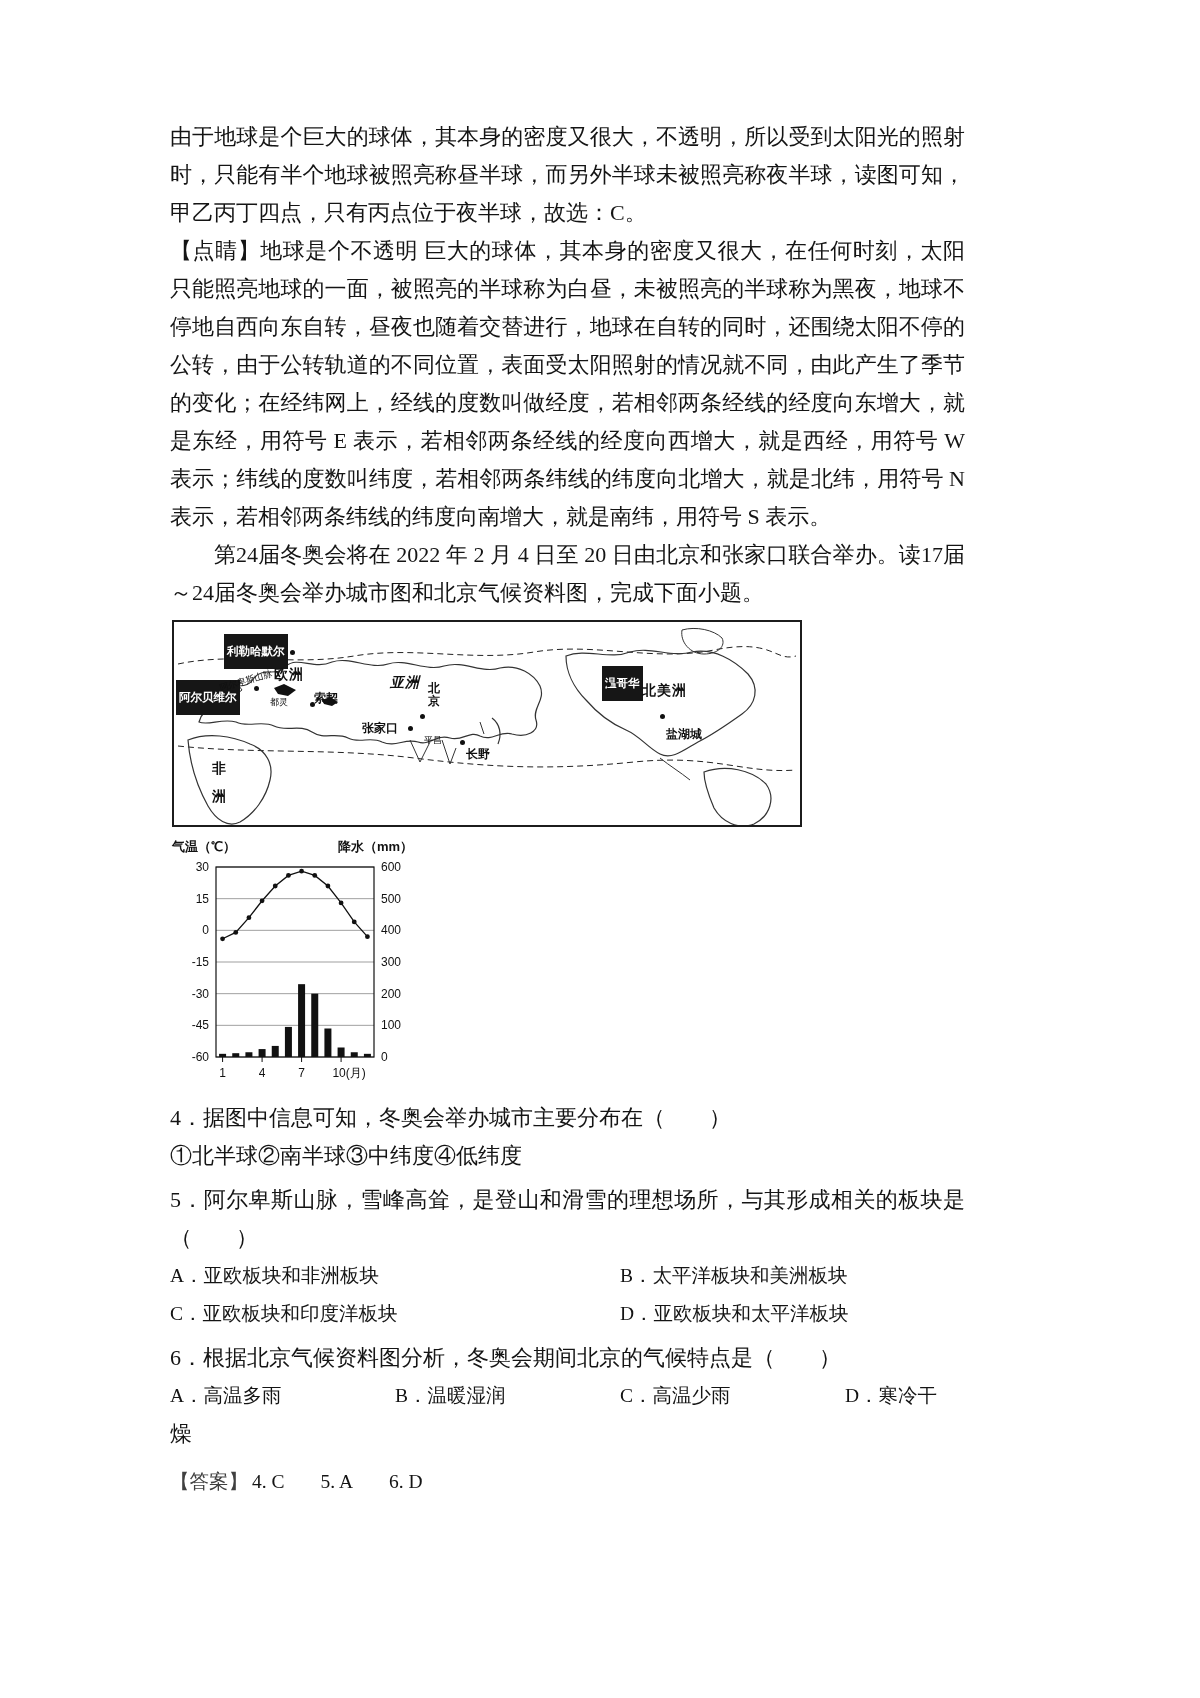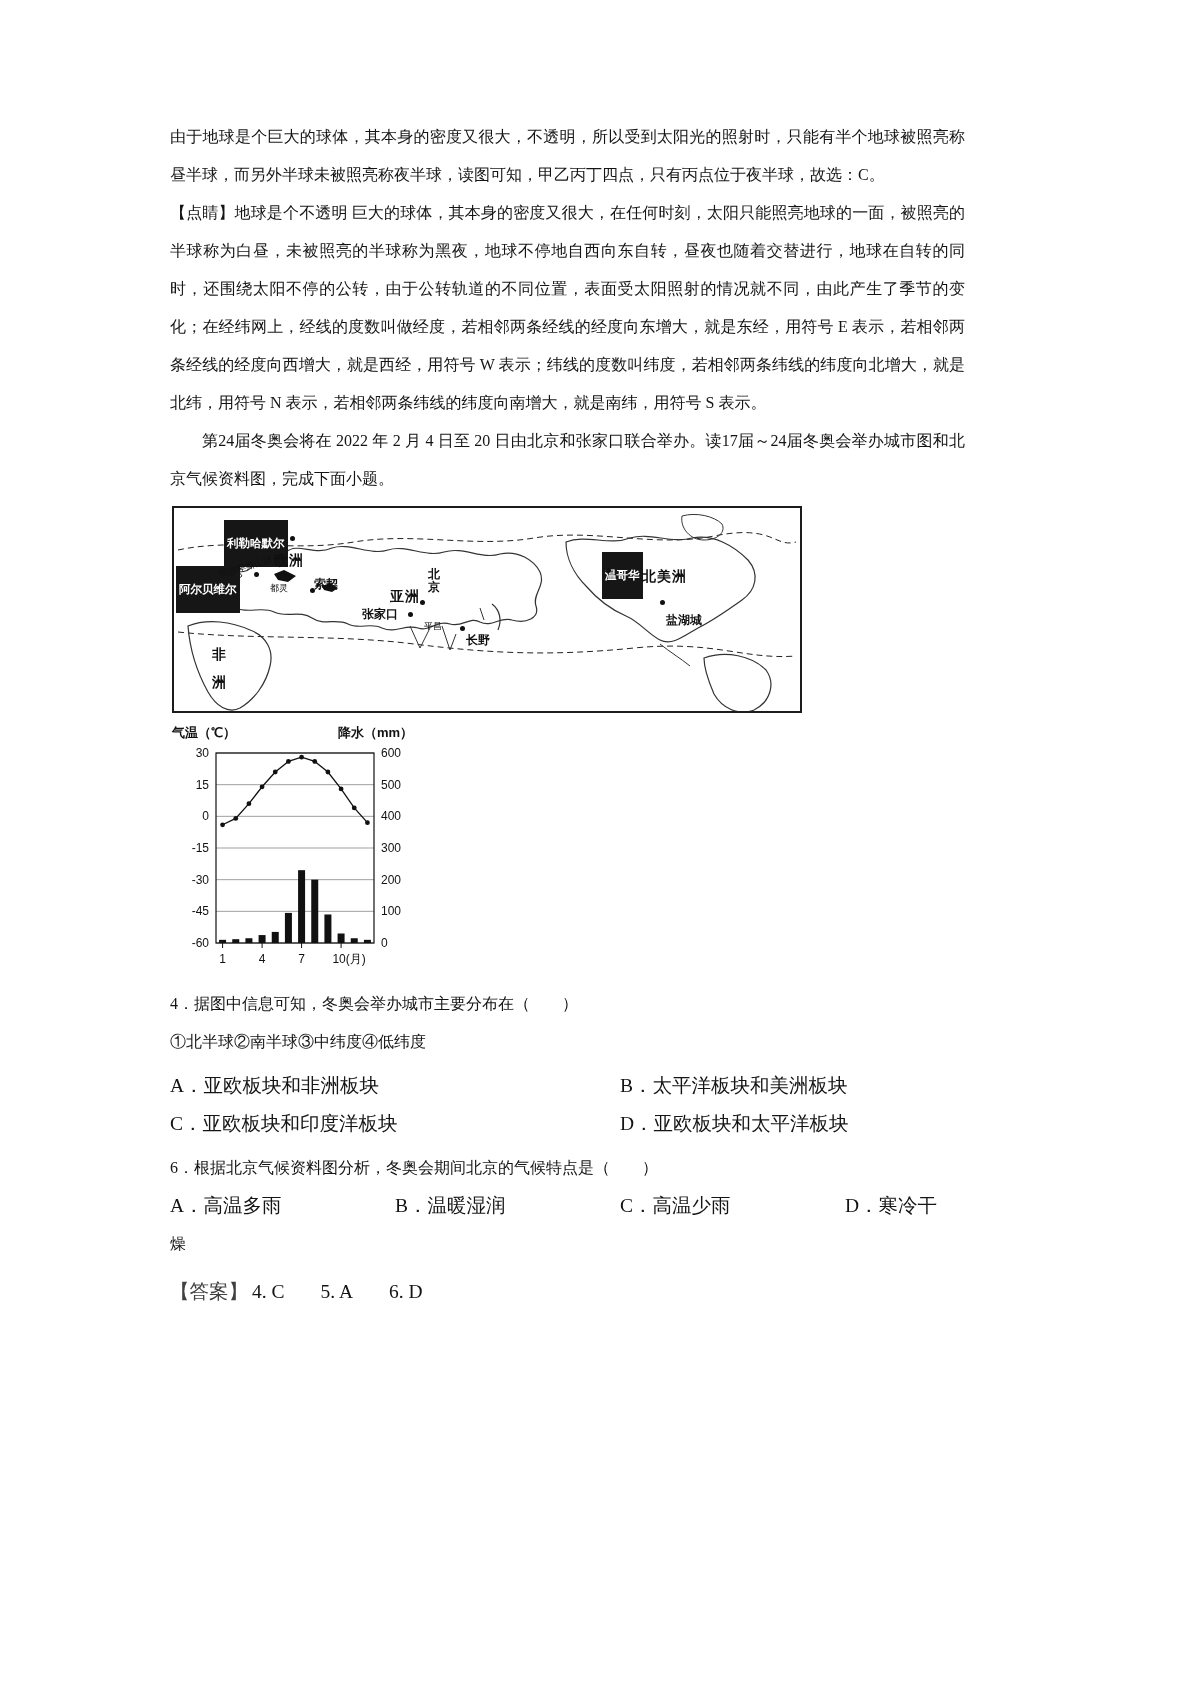--- a/index.html
+++ b/index.html
@@ -6,39 +6,39 @@
   html,body { background:#ffffff; }
   body {
     width:1200px; height:1698px;
     font-family:"Liberation Serif", serif;
     color:#141414;
   }
   .page { position:relative; width:1200px; height:1698px; background:#fff; overflow:hidden; }
   .content { position:absolute; left:170px; top:118px; width:795px; }
 
   p.para {
-    font-size:16px; line-height:38px;
+    font-size:22px; line-height:38px;
     text-align:justify;
   }
   p.indent { text-indent:2em; }
 
   
   .map-box {
     position:relative; width:630px; height:207px;
     border:2px solid #1c1c1c; margin:8px 0 2px 2px;
     background:#fff;
   }
   .map-box svg { position:absolute; left:0; top:0; }
   .map-label {
     position:absolute; white-space:nowrap;
     font-family:"Liberation Sans", sans-serif;
     font-size:12px; font-weight:700; color:#101010;
     transform-origin:left center;
   }
-  .map-label.inverted { background:#161616; color:#fff; padding:16px 3px; font-size:11.5px; }
+  .map-label.inverted { background:#161616; color:#fff; padding:10px 3px; font-size:11.5px; }
   .map-label.region { font-size:14px; letter-spacing:1px; }
   .map-label.small { font-size:12px; }
   .map-label.tiny { font-size:9px; font-weight:400; }
   .map-label.stack { width:15px; white-space:normal; word-break:break-all; line-height:13px; }
   .map-dot { position:absolute; width:5px; height:5px; border-radius:50%; background:#101010; }
 
   
   .chart-box { margin:10px 0 6px 0; width:290px; }
 
   
@@ -97,21 +97,21 @@
 
         <path d="M148,78 l8,-3 l8,5 l-6,4 l-8,-2 z" fill="#111"></path>
       </svg>
 
     <div class="map-label inverted" style="left: 50px; top: 12px;">利勒哈默尔</div>
         <div class="map-label inverted" style="left: 2px; top: 58px;">阿尔贝维尔</div>
         <div class="map-label region" style="left: 100px; top: 44px;">欧洲</div>
         <div class="map-label tiny" style="left: 46px; top: 60px; transform: rotate(-16deg);">阿尔卑斯山脉</div>
         <div class="map-label tiny" style="left: 96px; top: 74px; font-family: Liberation Serif, serif;">都灵</div>
         <div class="map-label small" style="left: 140px; top: 68px;">索契</div>
-        <div class="map-label region" style="left: 216px; top: 80px;">亚洲</div>
+        <div class="map-label region" style="left: 216px; top: 52px; font-style: italic;">亚洲</div>
         <div class="map-label small stack" style="left: 254px; top: 60px;">北京</div>
         <div class="map-label small" style="left: 188px; top: 98px;">张家口</div>
         <div class="map-label tiny" style="left: 250px; top: 112px;">平昌</div>
         <div class="map-label small" style="left: 292px; top: 112px; margin-top: 12px;">长野</div>
         <div class="map-label inverted" style="left: 428px; top: 44px;">温哥华</div>
         <div class="map-label region" style="left: 468px; top: 60px;">北美洲</div>
         <div class="map-label small" style="left: 492px; top: 104px;">盐湖城</div>
         <div class="map-label region" style="left: 38px; top: 138px;">非</div>
         <div class="map-label region" style="left: 38px; top: 166px;">洲</div>
         <div class="map-dot" style="left: 116px; top: 28px;"></div>
@@ -185,20 +185,21 @@
           <text x="168" y="14" font-weight="bold" font-size="13" font-family="&quot;Liberation Sans&quot;, sans-serif" fill="#111">降水（mm）</text>
         </svg>
     </div>
 
     <div class="q-block">
       <p class="para">4．据图中信息可知，冬奥会举办城市主要分布在（　　）</p>
       <p class="para">①北半球②南半球③中纬度④低纬度</p>
     </div>
 
     <div class="q-block">
+      <p class="para">5．阿尔卑斯山脉，雪峰高耸，是登山和滑雪的理想场所，与其形成相关的板块是（　　）</p>
       <div class="opt-row cols2">
           <span class="item">A．亚欧板块和非洲板块</span>
           <span class="item">B．太平洋板块和美洲板块</span>
         </div>
       <div class="opt-row cols2">
           <span class="item">C．亚欧板块和印度洋板块</span>
           <span class="item">D．亚欧板块和太平洋板块</span>
         </div>
     </div>
 

